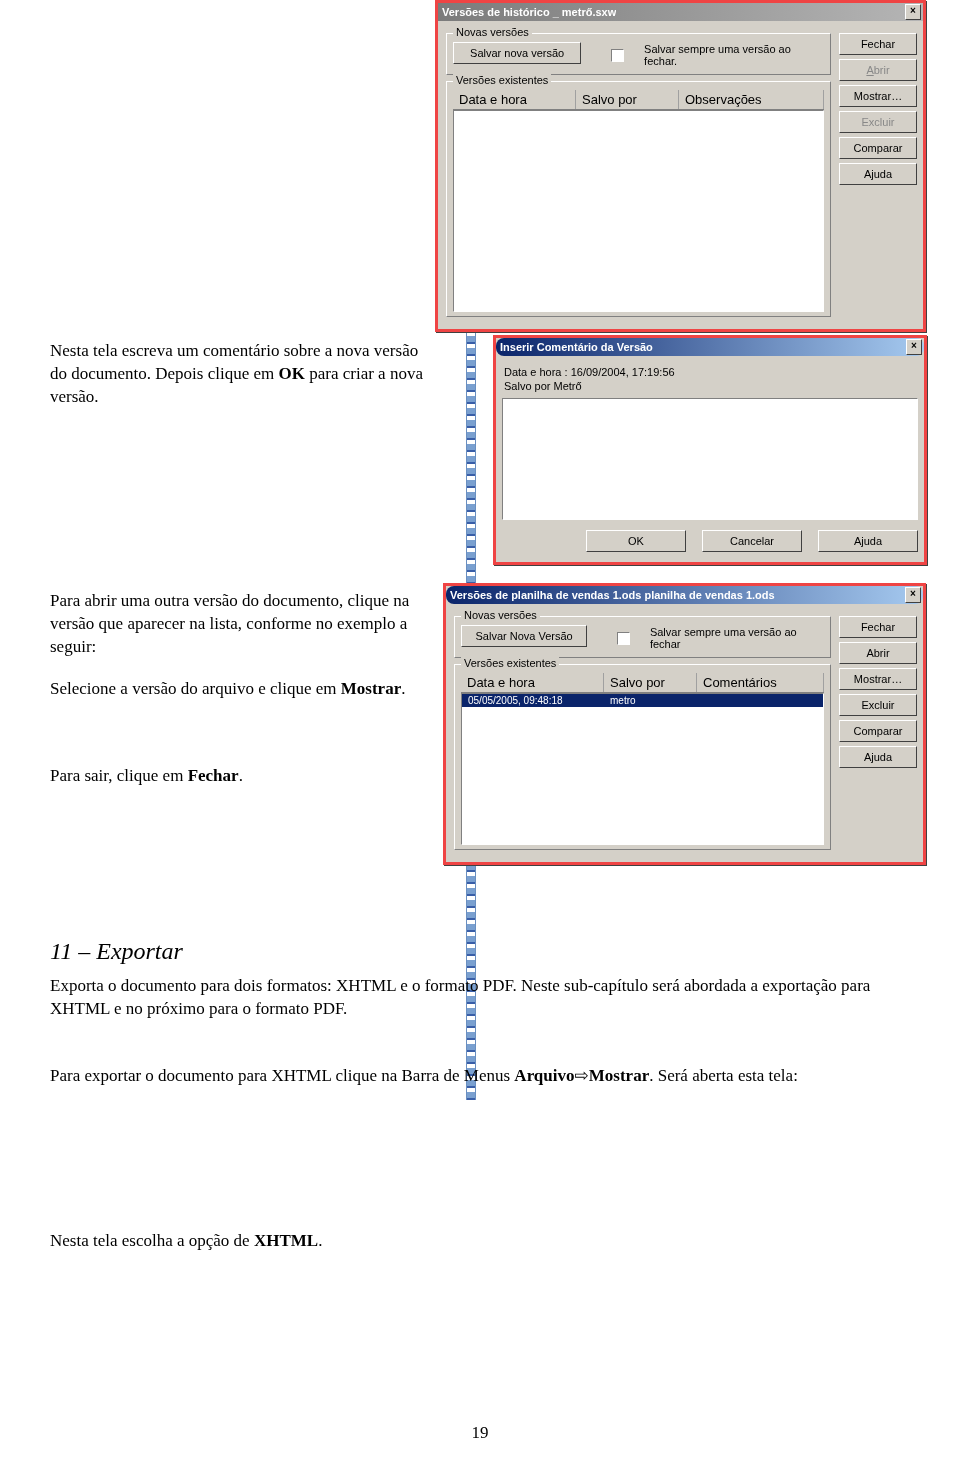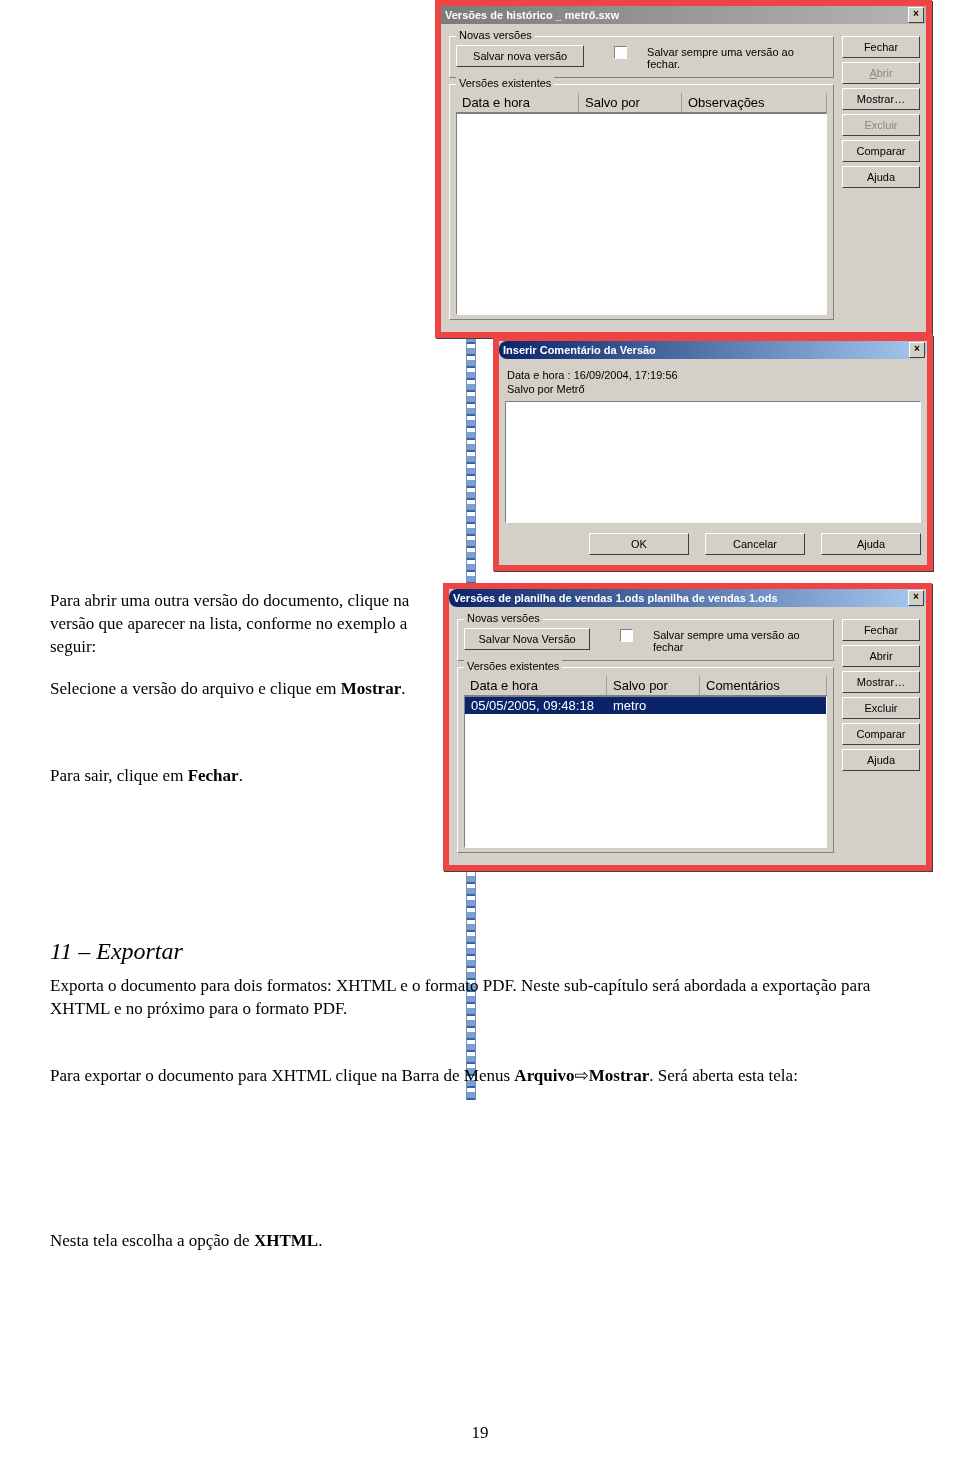--- a/index.html
+++ b/index.html
@@ -36,21 +36,21 @@
   .txt { position: absolute; line-height: 1.35; }
   b { font-weight: bold; }
   .arrow { font-family: Arial, sans-serif; }
   .italic-head { font-style: italic; font-weight: normal; font-size: 24px; }
   .pagenum { position: absolute; left: 50%; transform: translateX(-50%); bottom: 20px; font-size: 17px; }
 
   
   .dlg {
     position: absolute;
     background: #d4d0c8;
-    border: 6px solid #ef4444;
+    border: 3px solid #ef4444;
     box-shadow: 1px 1px 0 #404040;
     font-family: Tahoma, Arial, sans-serif;
     font-size: 11px;
     color: #000;
   }
   .titlebar {
     height: 18px;
     display: flex;
     align-items: center;
     justify-content: space-between;
@@ -100,21 +100,21 @@
     background: #d4d0c8;
     border: 1px solid #fff;
     border-right-color: #404040;
     border-bottom-color: #404040;
     font-size: 11px;
     margin-bottom: 4px;
     padding: 0 4px;
   }
   .btn.disabled { color: #888; }
   .chk {
-    display: inline-flex; gap: 20px;
+    display: inline-flex; align-items: center; gap: 20px;
     font-size: 11px;
     padding-left: 10px;
   }
   .chk .box {
     width: 11px; height: 11px; background: #fff;
     border: 1px solid #808080;
     border-right-color:#fff; border-bottom-color:#fff;
   }
   .list {
     background: #fff;
@@ -125,37 +125,40 @@
   }
   .listhdr {
     display: flex;
     background: #d4d0c8;
     border-bottom: 1px solid #808080;
     font-size: 13px;
   }
   .listhdr div { padding: 2px 6px; border-right: 1px solid #a0a0a0; }
   .sel-row {
     background: #0a246a; color: #fff;
-    display: flex; font-size: 13px;
+    display: flex; font-size: 10px;
   }
   .sel-row div { padding: 1px 6px; }
   .textarea {
     background: #fff;
     border: 1px solid #808080;
     border-right-color:#fff; border-bottom-color:#fff;
   }
   .underline { text-decoration: underline; }
 </style>
 </head>
 <body>
 
 <div class="page">
   <div class="divider"></div>
 
 
+  <div class="txt" style="left:50px; top:340px; width:380px;">
+    <span>Nesta tela escreva um comentário sobre a nova versão do documento. Depois clique em </span><b>OK</b><span> para criar a nova versão.</span>
+  </div>
 
   <div class="txt" style="left:50px; top:590px; width:390px;">Para abrir uma outra versão do documento, clique na versão que aparecer na lista, conforme no exemplo a seguir:</div>
 
   <div class="txt" style="left:50px; top:678px; width:390px;">
     <span>Selecione a versão do arquivo e clique em </span><b>Mostrar</b><span>.</span>
   </div>
 
   <div class="txt" style="left:50px; top:765px; width:390px;">
     <span>Para sair, clique em </span><b>Fechar</b><span>.</span>
   </div>

